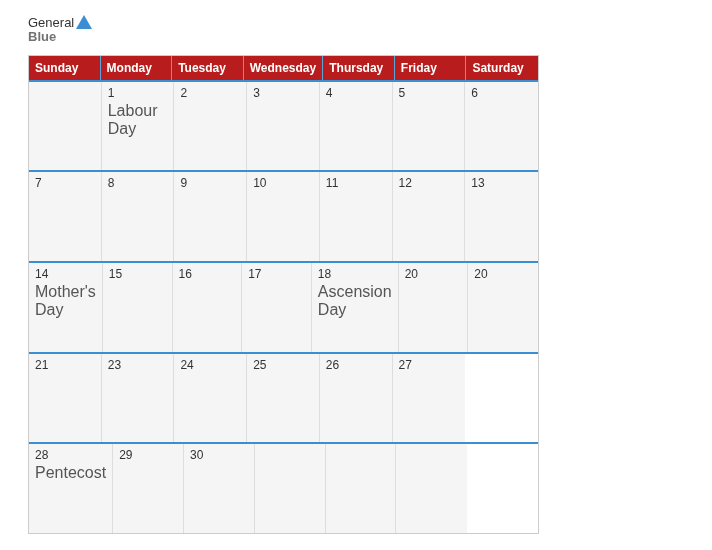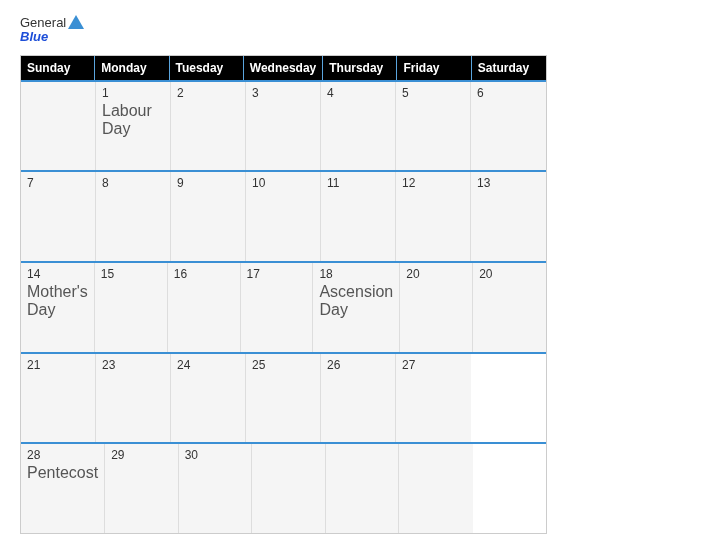--- a/index.html
+++ b/index.html
@@ -6,44 +6,43 @@
     body {
       width: 712px;
       height: 550px;
       background: #fff;
       font-family: Arial, sans-serif;
       overflow: hidden;
     }
     .page {
       width: 567px;
       height: 550px;
-      padding: 16px 20px;
+      padding: 16px 28px;
       display: flex;
       flex-direction: column;
     }
     .header {
       display: flex;
       align-items: center;
       justify-content: space-between;
       margin-bottom: 10px;
     }
     .logo {
       display: flex;
       align-items: center;
       gap: 4px;
     }
     .logo-text {
       font-size: 13px;
       color: #333;
       line-height: 1.1;
     }
     .logo-text span {
-      color: #1d4ed8;
+      color: #737373;
       font-weight: bold;
-      font-style: italic;
     }
     .logo-triangle {
       width: 0;
       height: 0;
       border-left: 8px solid transparent;
       border-right: 8px solid transparent;
       border-bottom: 14px solid #3a8fd4;
       margin-left: 2px;
       margin-top: -2px;
     }
@@ -62,21 +61,21 @@
     }
     .calendar {
       flex: 1;
       border: 1px solid #ccc;
       display: flex;
       flex-direction: column;
     }
     .cal-header-row {
       display: grid;
       grid-template-columns: repeat(7, 1fr);
-      background: #000000;
+      background: #b91c1c;
     }
     .cal-header-cell {
       color: #fff;
       font-size: 12px;
       font-weight: bold;
       padding: 5px 6px;
       text-align: left;
       border-right: 1px solid #5aa5de;
     }
     .cal-header-cell:last-child {

